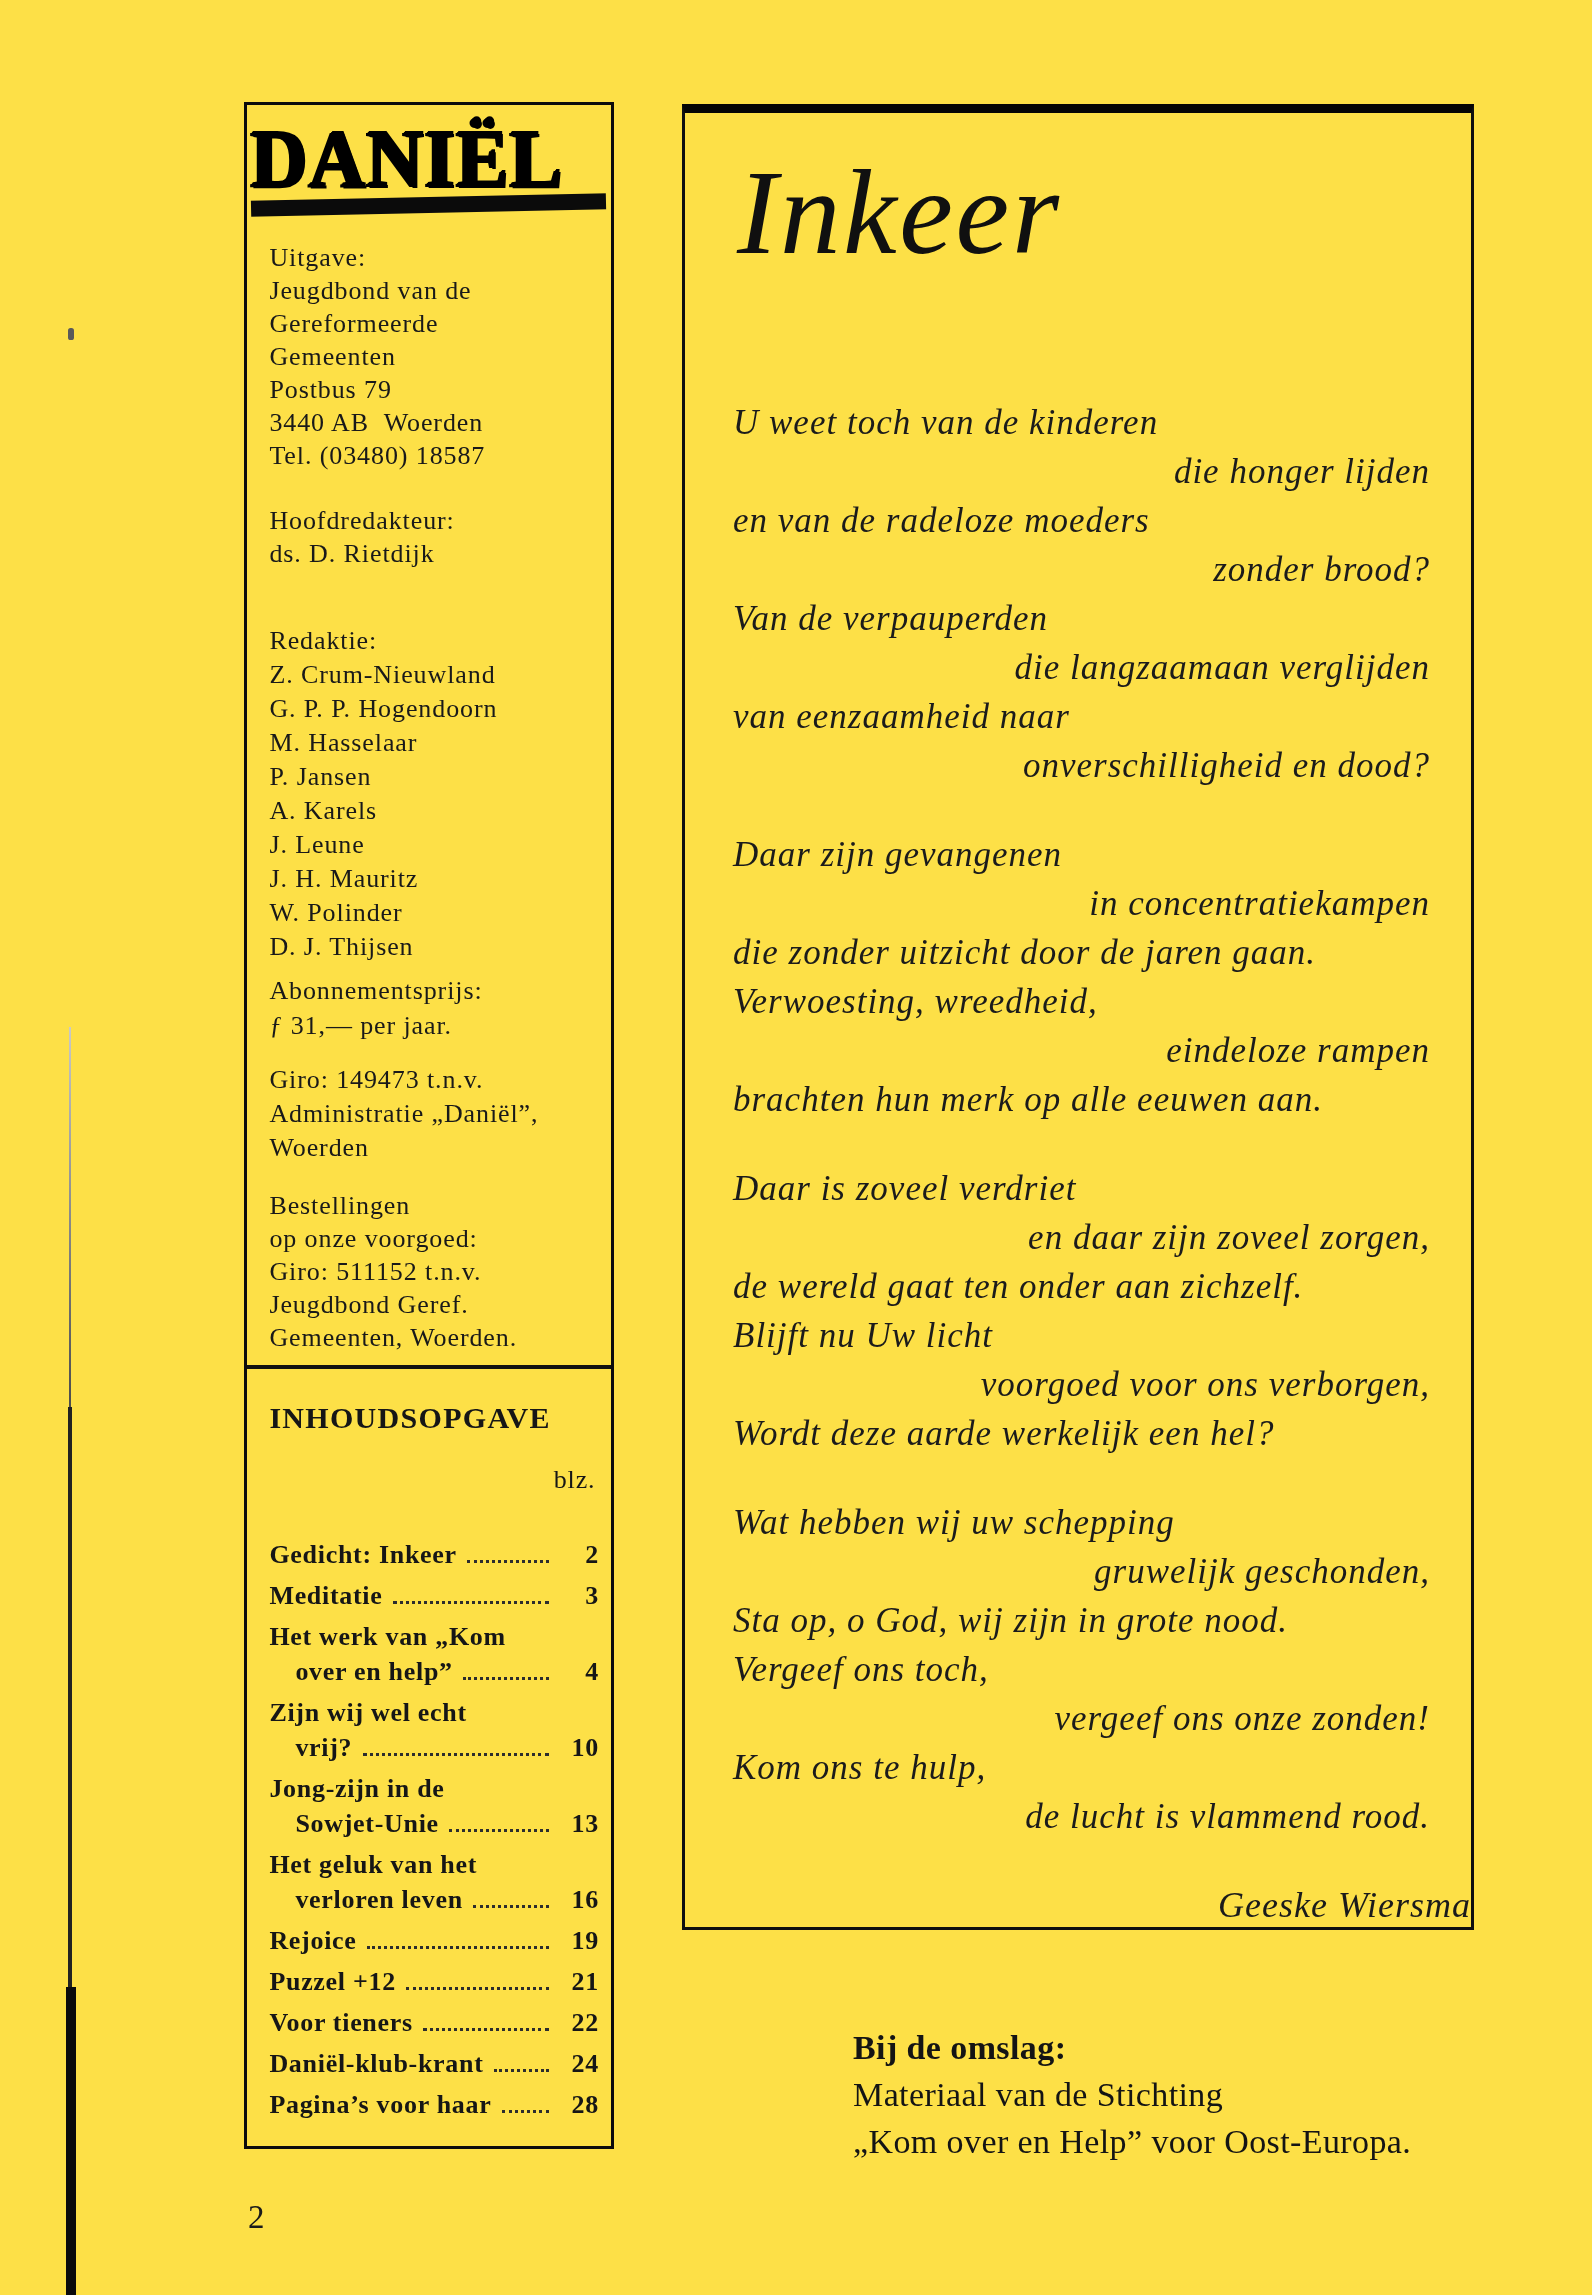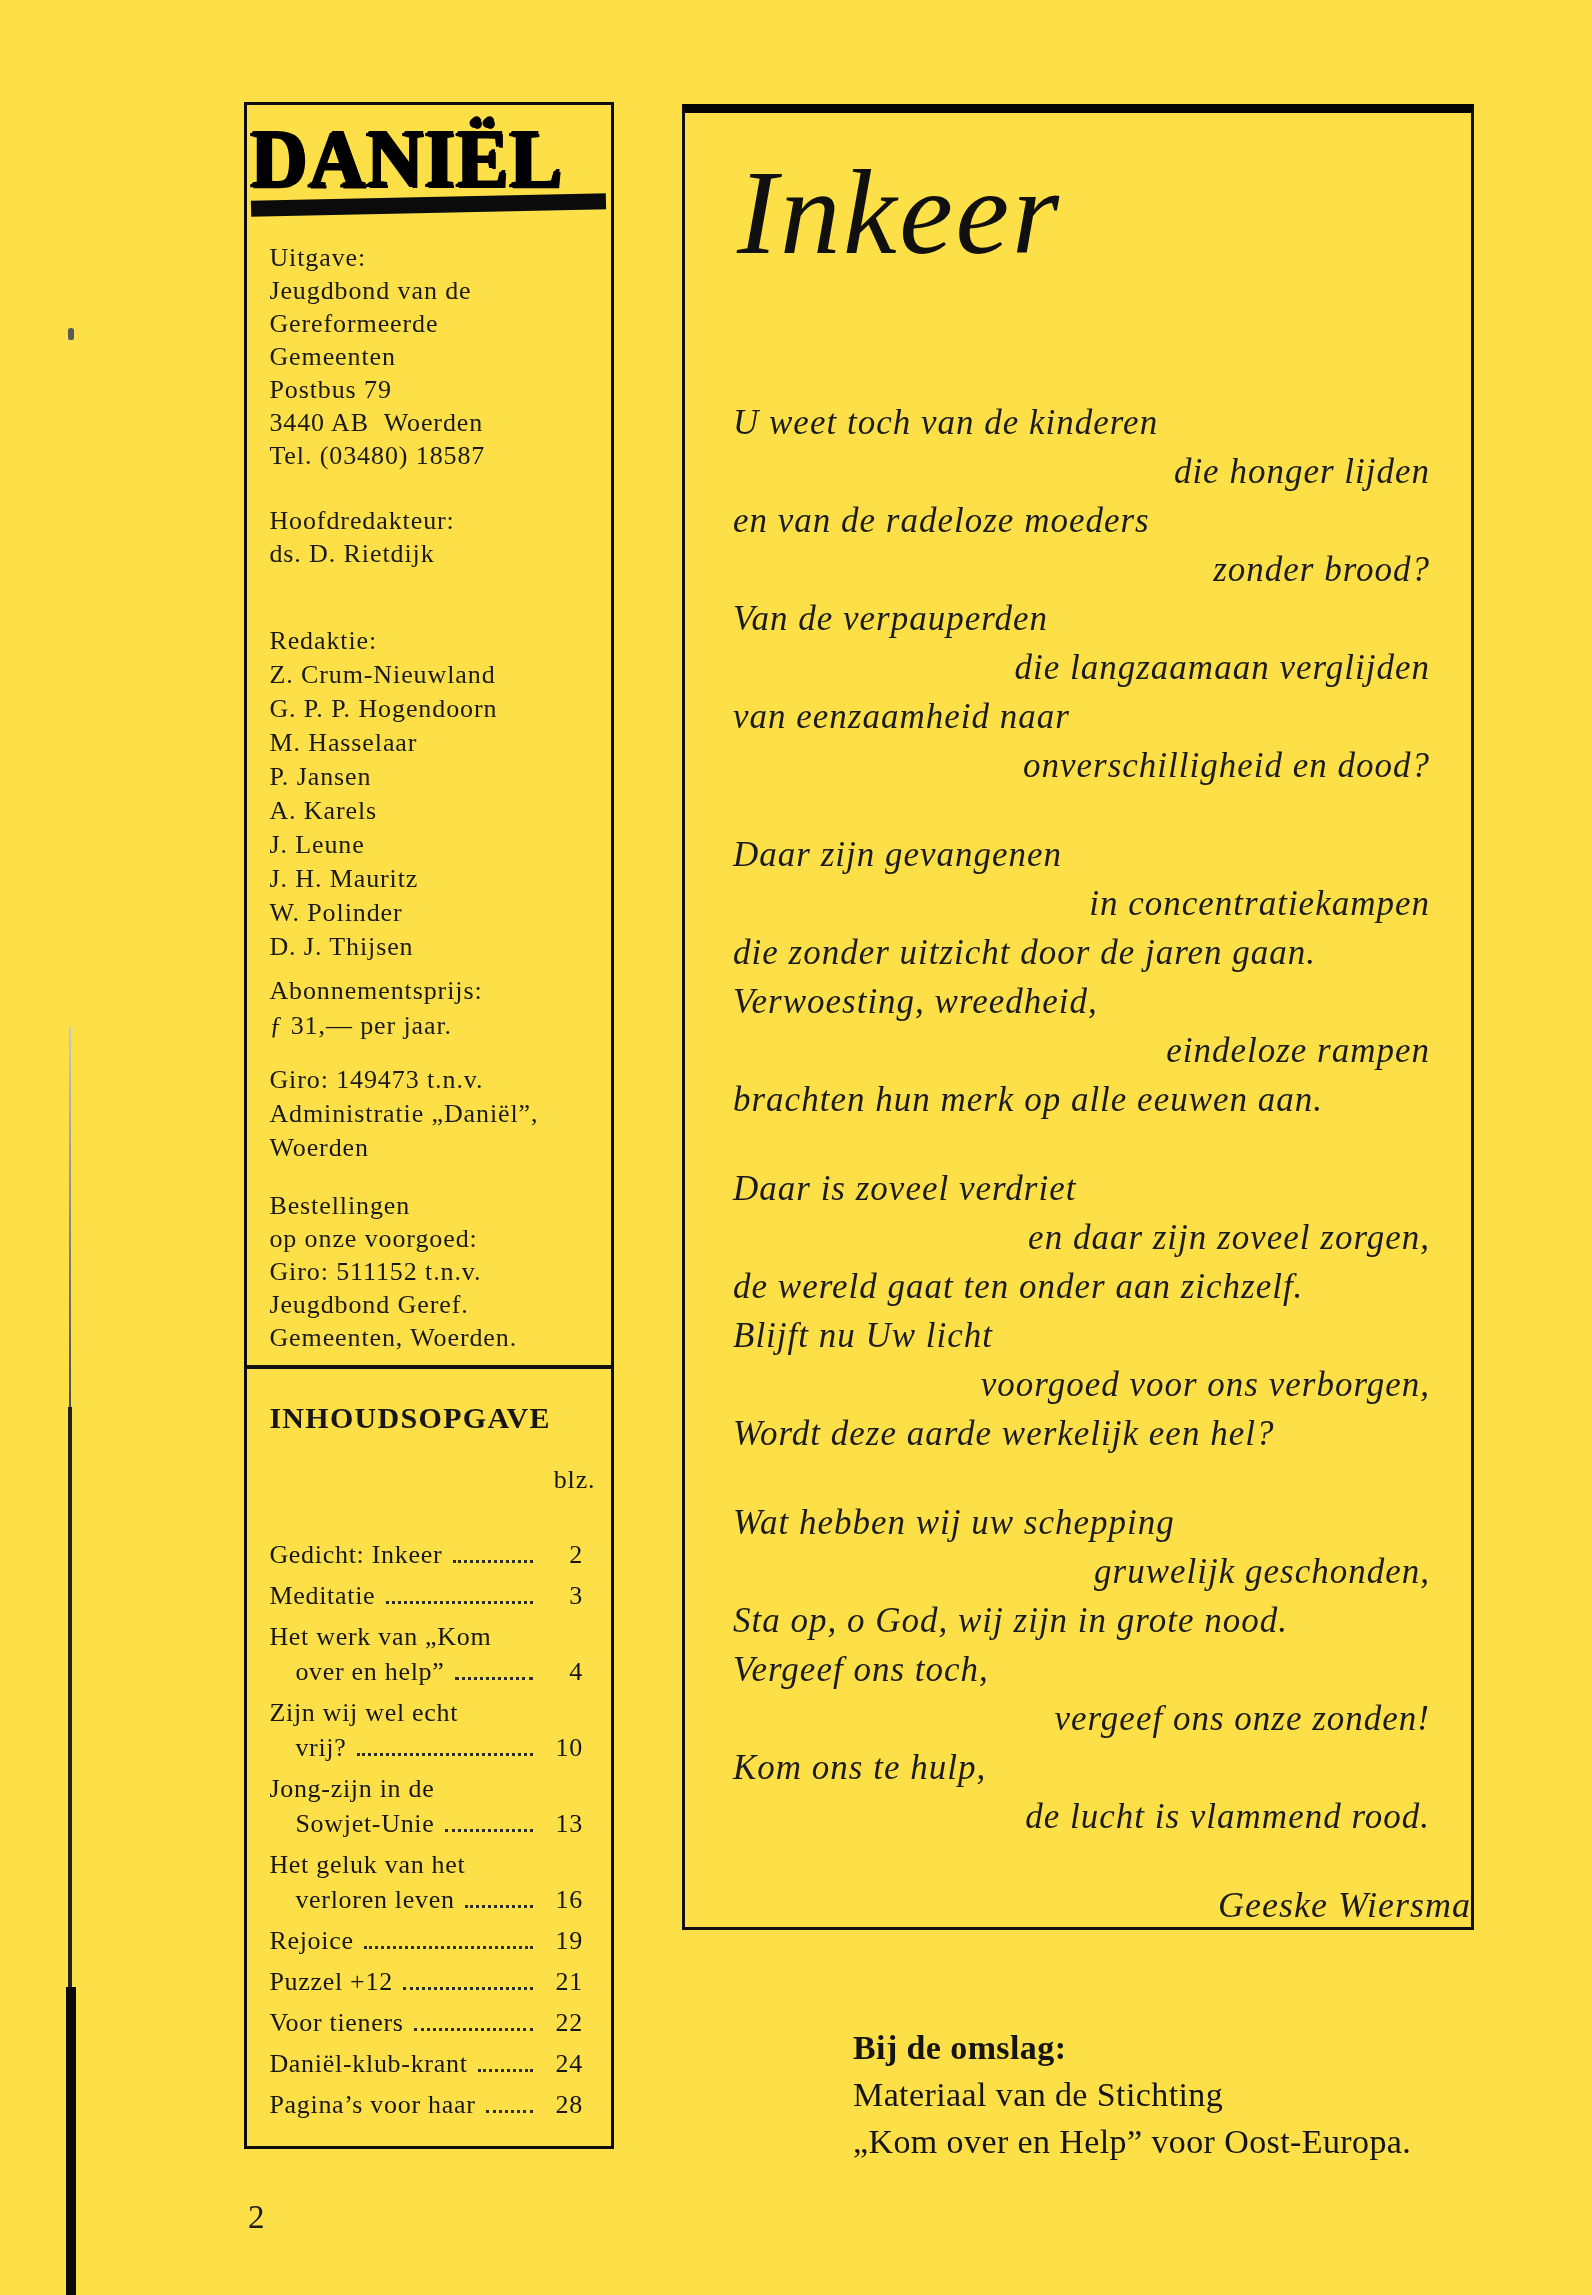--- a/index.html
+++ b/index.html
@@ -32,21 +32,21 @@
   .s-uitgave{top:136px;}
   .s-address{top:169px;}
   .s-hoofd{top:399px;}
   .s-redaktie{top:499px;margin-top:20px;}
   .s-abon{top:868px;}
   .s-giro{top:958px;}
   .s-best{top:1084px;}
   .divider{position:absolute;left:0;right:0;top:1260px;height:3.5px;background:#111;}
   .toc-title{position:absolute;left:22.4px;top:1296px;font-size:30px;font-weight:bold;letter-spacing:1.3px;}
   .toc-blz{position:absolute;right:15.5px;top:1360px;font-size:26px;letter-spacing:0.9px;}
-  .toc-list{position:absolute;left:22.4px;right:28px;top:1424px;}
+  .toc-list{position:absolute;left:22.4px;right:12px;top:1424px;font-weight:bold;}
   .toc-row{display:flex;align-items:flex-end;height:35px;margin-top:6px;font-size:26px;letter-spacing:0.7px;}
   .toc-row.cont{margin-top:0;padding-left:26px;}
   .toc-label{white-space:nowrap;}
   .toc-leader{flex:1;border-bottom:3.5px dotted #2d2d2d;margin:0 7px 7px 10.4px;min-width:17.3px;}
   .toc-page{margin-left:3.5px;min-width:40px;text-align:right;white-space:nowrap;}
 
   
   .rightbox{position:absolute;left:682px;top:104px;width:792px;height:1826px;
     border:3.5px solid #101010;border-top:9.5px solid #050505;box-sizing:border-box;}
   .poem-title{position:absolute;left:52px;top:35px;font-size:121px;line-height:129px;

